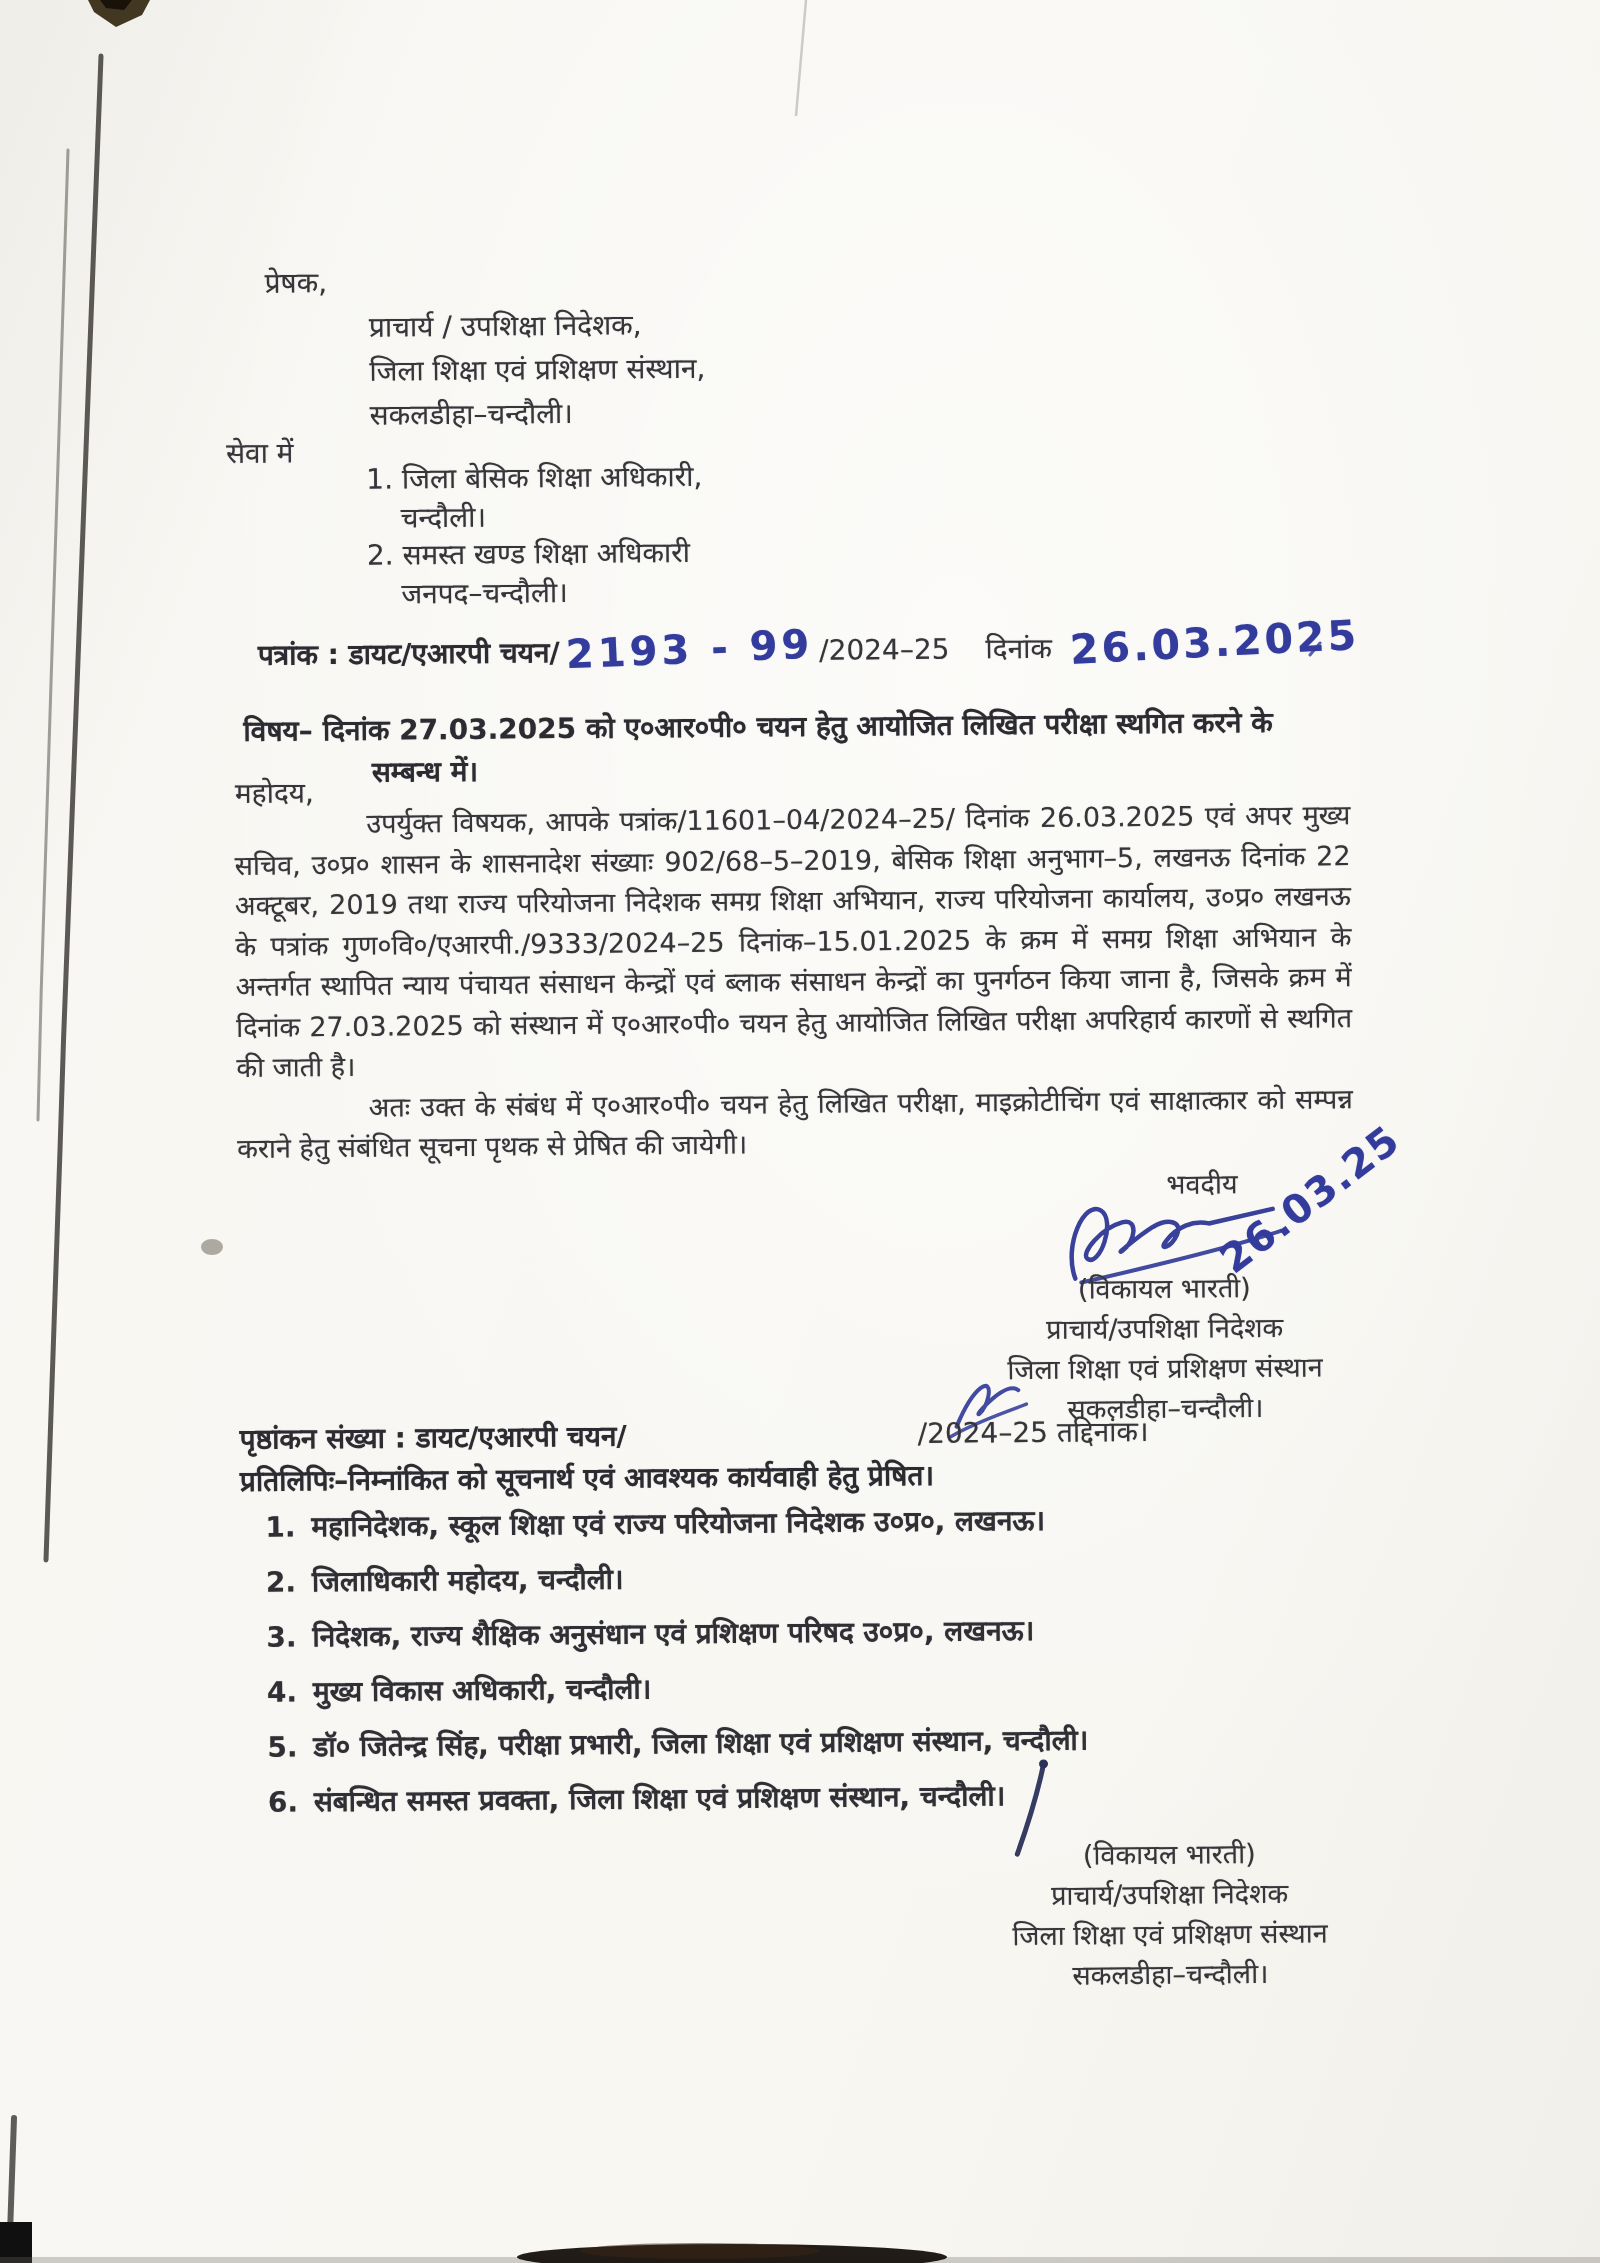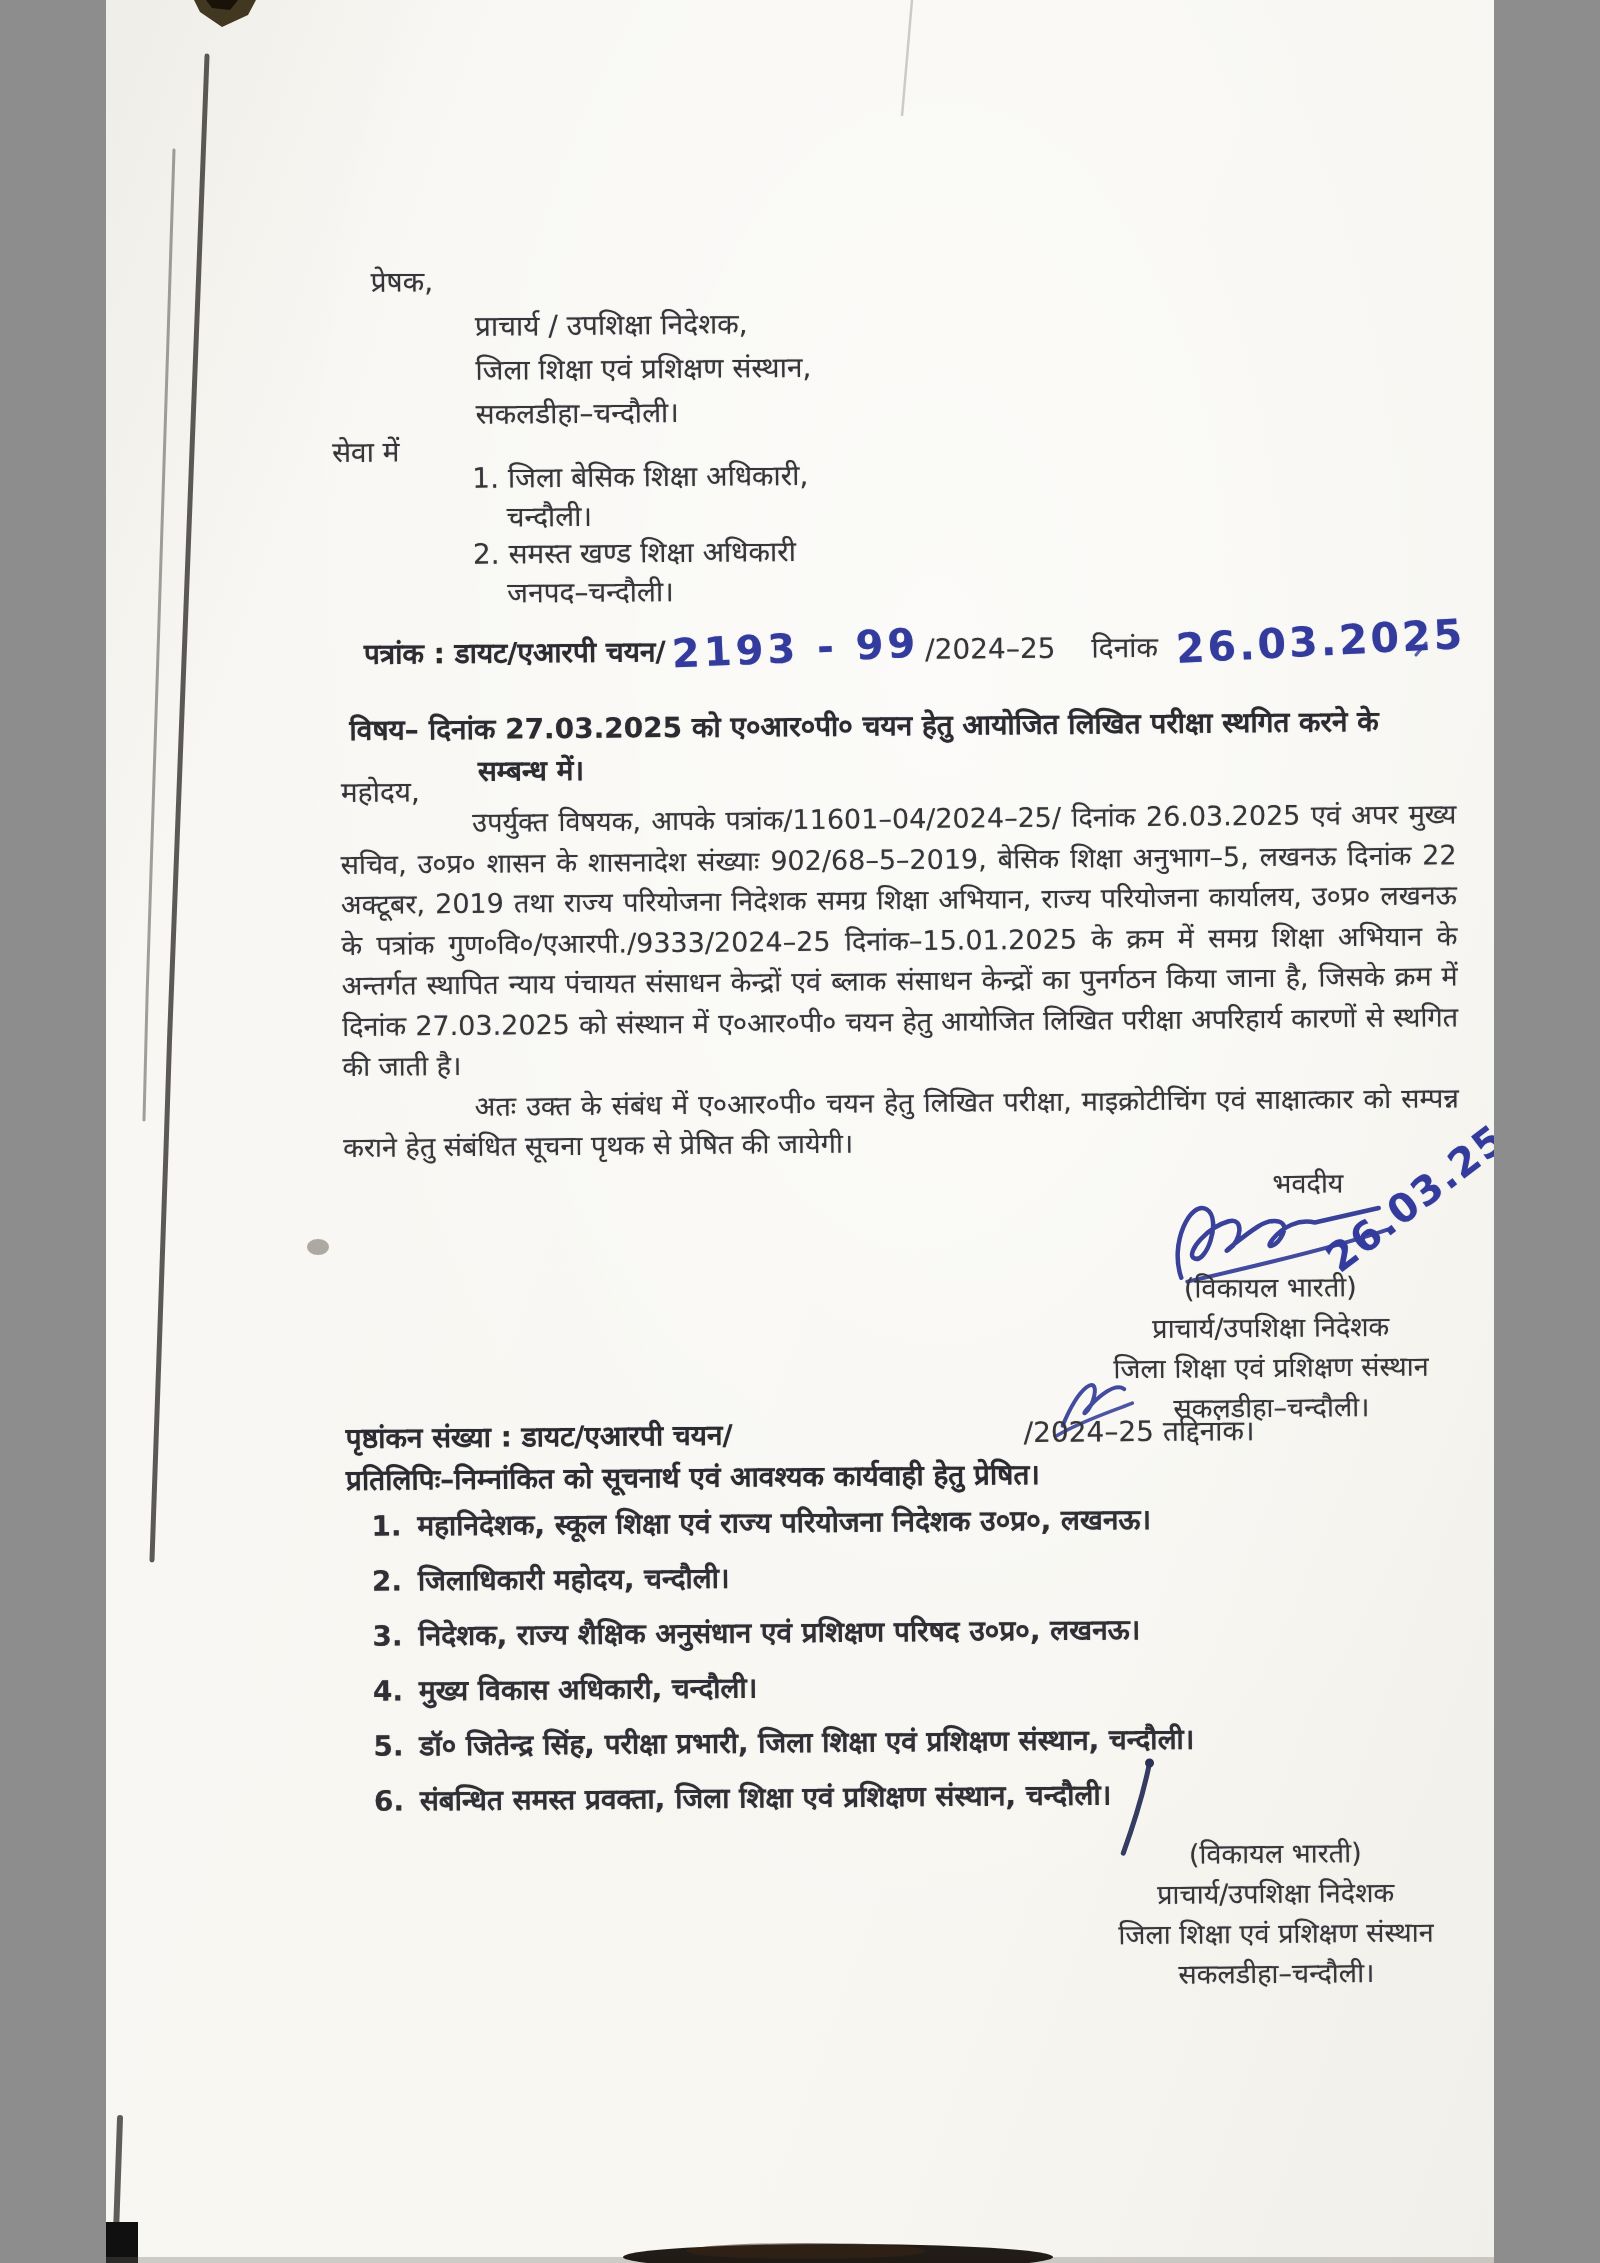--- a/index.html
+++ b/index.html
@@ -1,18 +1,18 @@
 <!DOCTYPE html>
 <html><head>
 <meta charset="utf-8">
 <style>
   html,body{margin:0;padding:0;background:#8d8d8d;}
   .page{
     position:relative;
-    width:1388px;height:2263px;
+    width:1600px;height:2263px;
     margin:0 auto;
     background:
       radial-gradient(ellipse at 60% 30%, rgba(255,255,255,.55), rgba(255,255,255,0) 60%),
       linear-gradient(110deg, #efede8 0%, #f8f7f3 18%, #f7f6f1 70%, #f1efe9 100%);
     overflow:hidden;
     font-family:"DejaVu Sans","Liberation Sans",sans-serif;
     color:#35353a;
   }
   .artifacts{position:absolute;inset:0;z-index:1;pointer-events:none;}
   .content{position:absolute;inset:0;z-index:2;transform:rotate(-0.5deg);transform-origin:50% 50%;}

